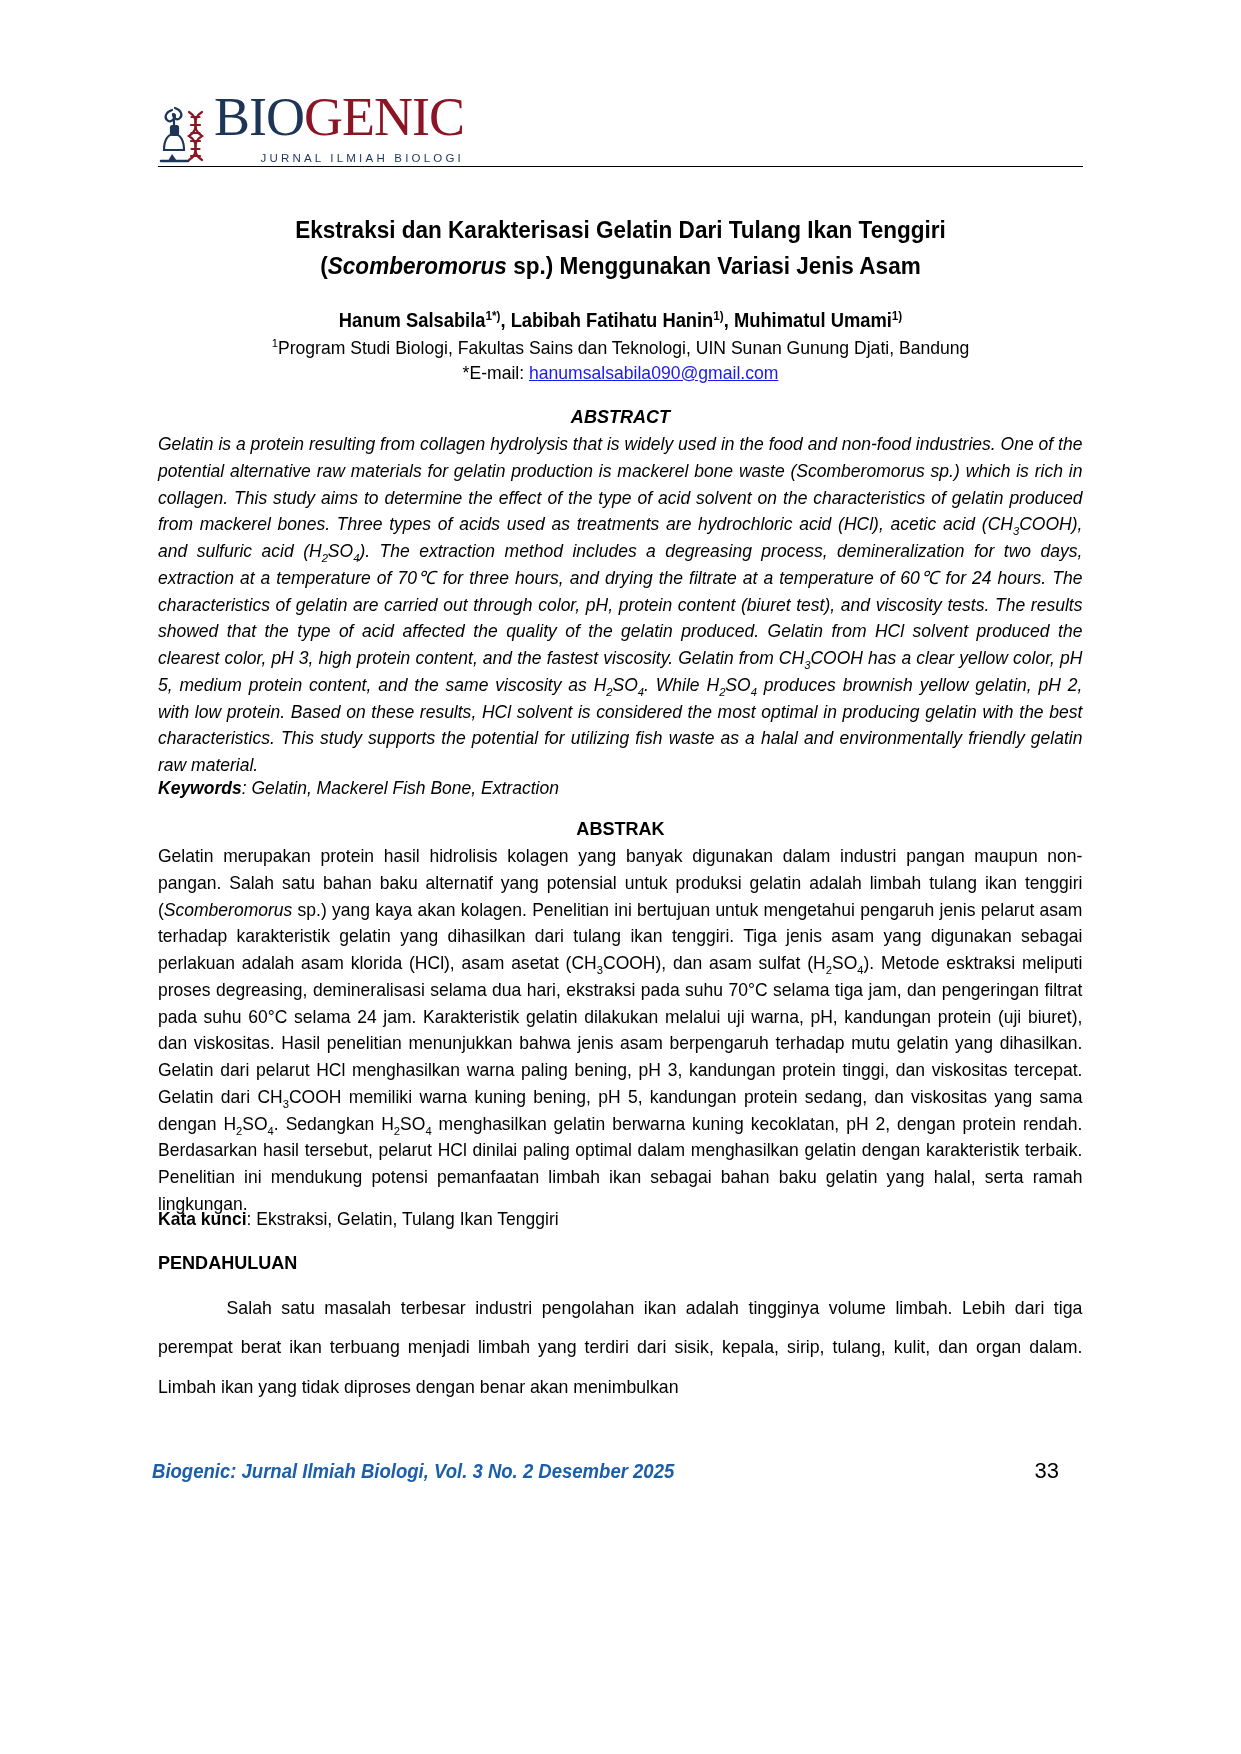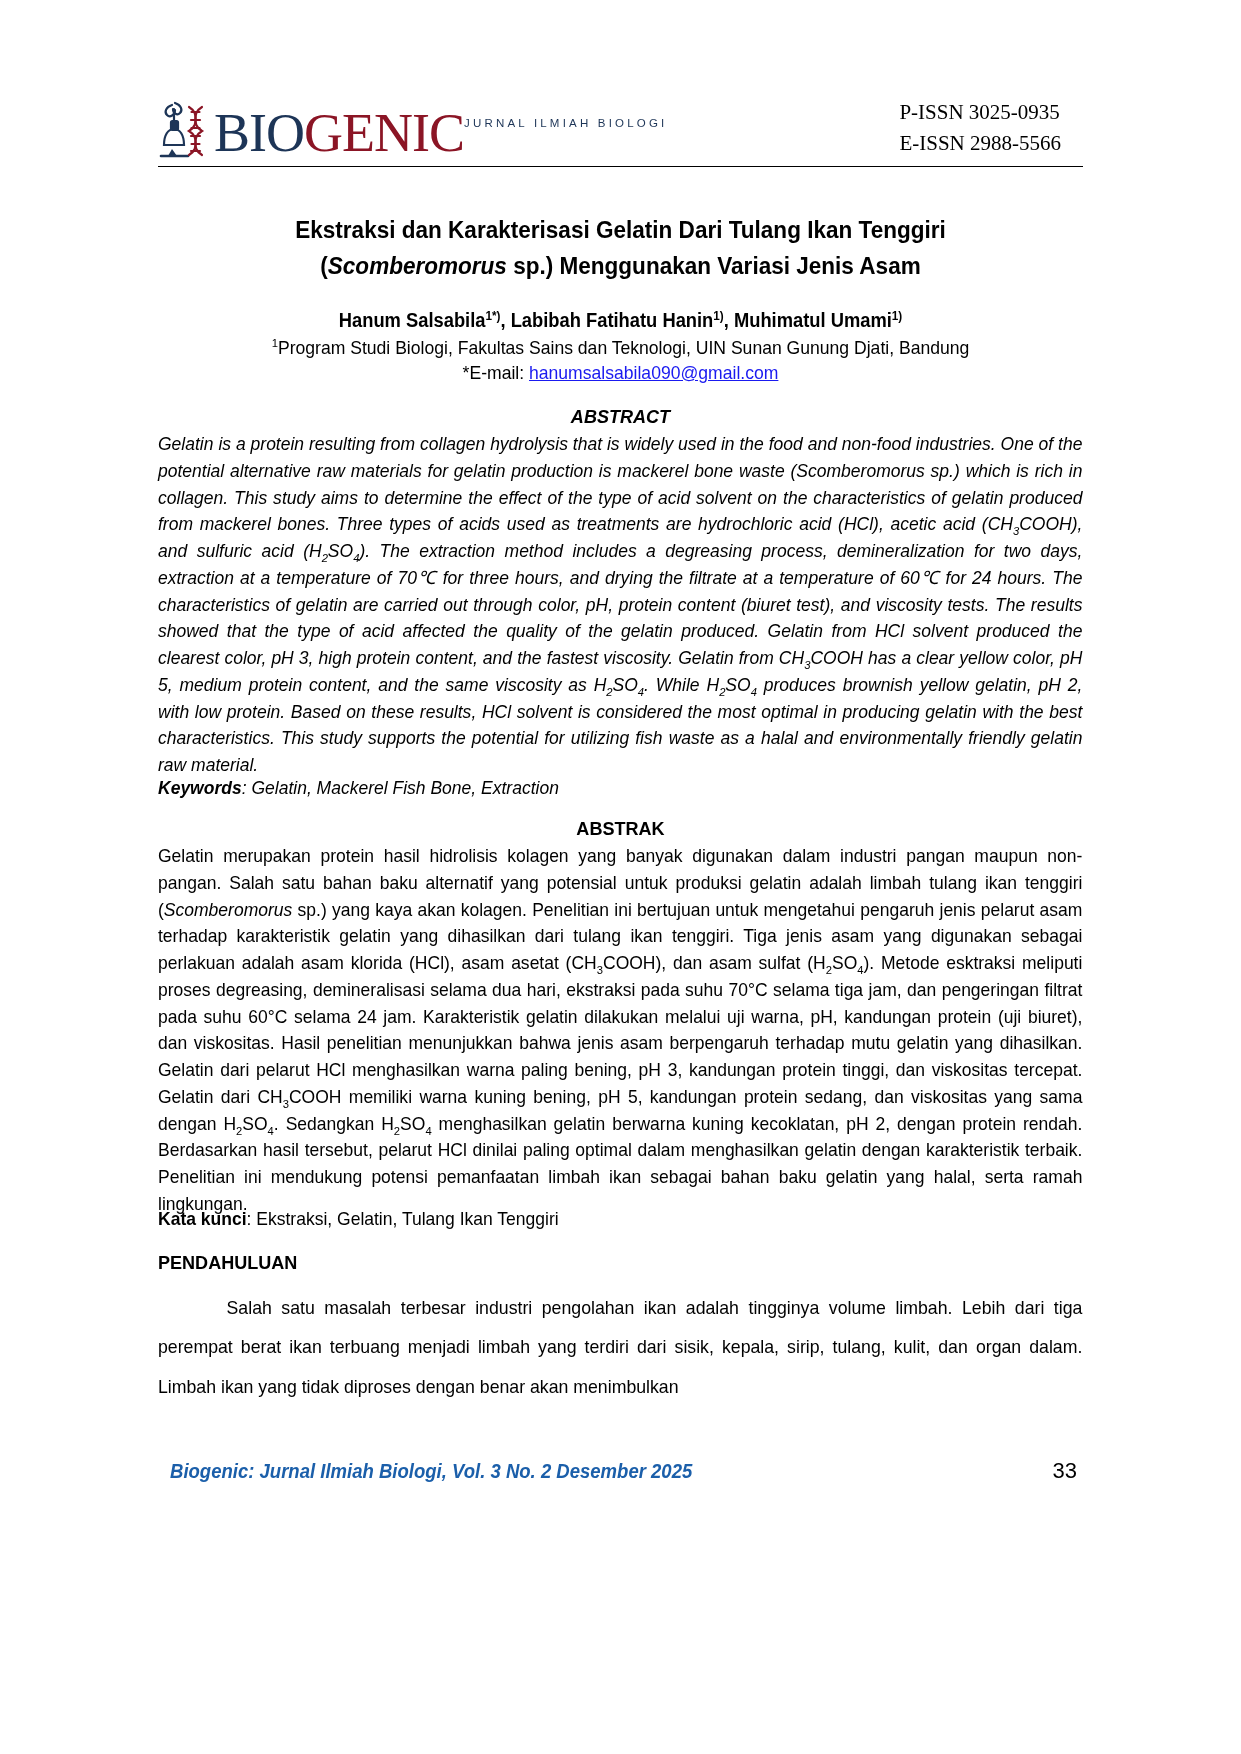--- a/index.html
+++ b/index.html
@@ -13,21 +13,21 @@
   }
   .page { position:absolute; left:0; top:0; width:1241px; height:1754px; padding:0; }
 
   
   .masthead {
     position:absolute; left:158px; top:86px; width:925px; height:84px;
     display:flex; align-items:center; justify-content:space-between;
   }
   .logo-wrap { display:flex; align-items:flex-end; gap:0px; }
   .logo-mark { width:54px; height:62px; margin-right:2px; position:relative; top:2px; }
-  .logo-text-block { display:flex; flex-direction:row; line-height:1; }
+  .logo-text-block { display:flex; flex-direction:column; line-height:1; }
   .logo-word {
     font-family:"Liberation Serif", serif;
     font-size:54px; letter-spacing:-1px; line-height:0.95;
     white-space:nowrap;
   }
   .logo-bio { color:#1d3557; }
   .logo-genic { color:#8b1525; }
   .logo-tag {
     font-family:"Liberation Sans", sans-serif;
     font-size:11.5px; letter-spacing:3.2px; color:#1d3557;
@@ -114,21 +114,21 @@
   .sec-body {
     position:absolute; left:158px; top:1288px; width:971px;
     font-size:18.6px; line-height:2.12;
     text-align:justify;
     text-indent:72px;
     transform:scaleX(0.952); transform-origin:left top;
   }
 
   
   .footer {
-    position:absolute; left:170px; top:1418px; width:925px;
+    position:absolute; left:152px; top:1418px; width:925px;
     display:flex; align-items:baseline; justify-content:space-between;
   }
   .footer-left {
     font-weight:bold; font-style:italic; font-size:19.5px;
     color:#1b5faa;
     transform:scaleX(0.95); transform-origin:left top;
   }
   .footer-right {
     font-size:22px; color:#000; padding-right:18px;margin-top:40px;
   }
@@ -163,24 +163,20 @@
           </g>
         </svg>
       </span>
       <span class="logo-text-block">
         <span class="logo-word">
           <span class="logo-bio">BIO</span><span class="logo-genic">GENIC</span>
         </span>
         <span class="logo-tag">JURNAL ILMIAH BIOLOGI</span>
       </span>
     </div>
-    <div class="issn-block">
-      <div>P-ISSN 3025-0935</div>
-      <div>E-ISSN 2988-5566</div>
-    </div>
   </div>
   <div class="rule"></div>
 
   <div class="title">
     <div>Ekstraksi dan Karakterisasi Gelatin Dari Tulang Ikan Tenggiri</div>
     <div><span>(</span><i>Scomberomorus</i><span> sp.) Menggunakan Variasi Jenis Asam</span></div>
   </div>
 
   <div class="authors">
     Hanum Salsabila<sup>1*)</sup>, Labibah Fatihatu Hanin<sup>1)</sup>, Muhimatul Umami<sup>1)</sup>

